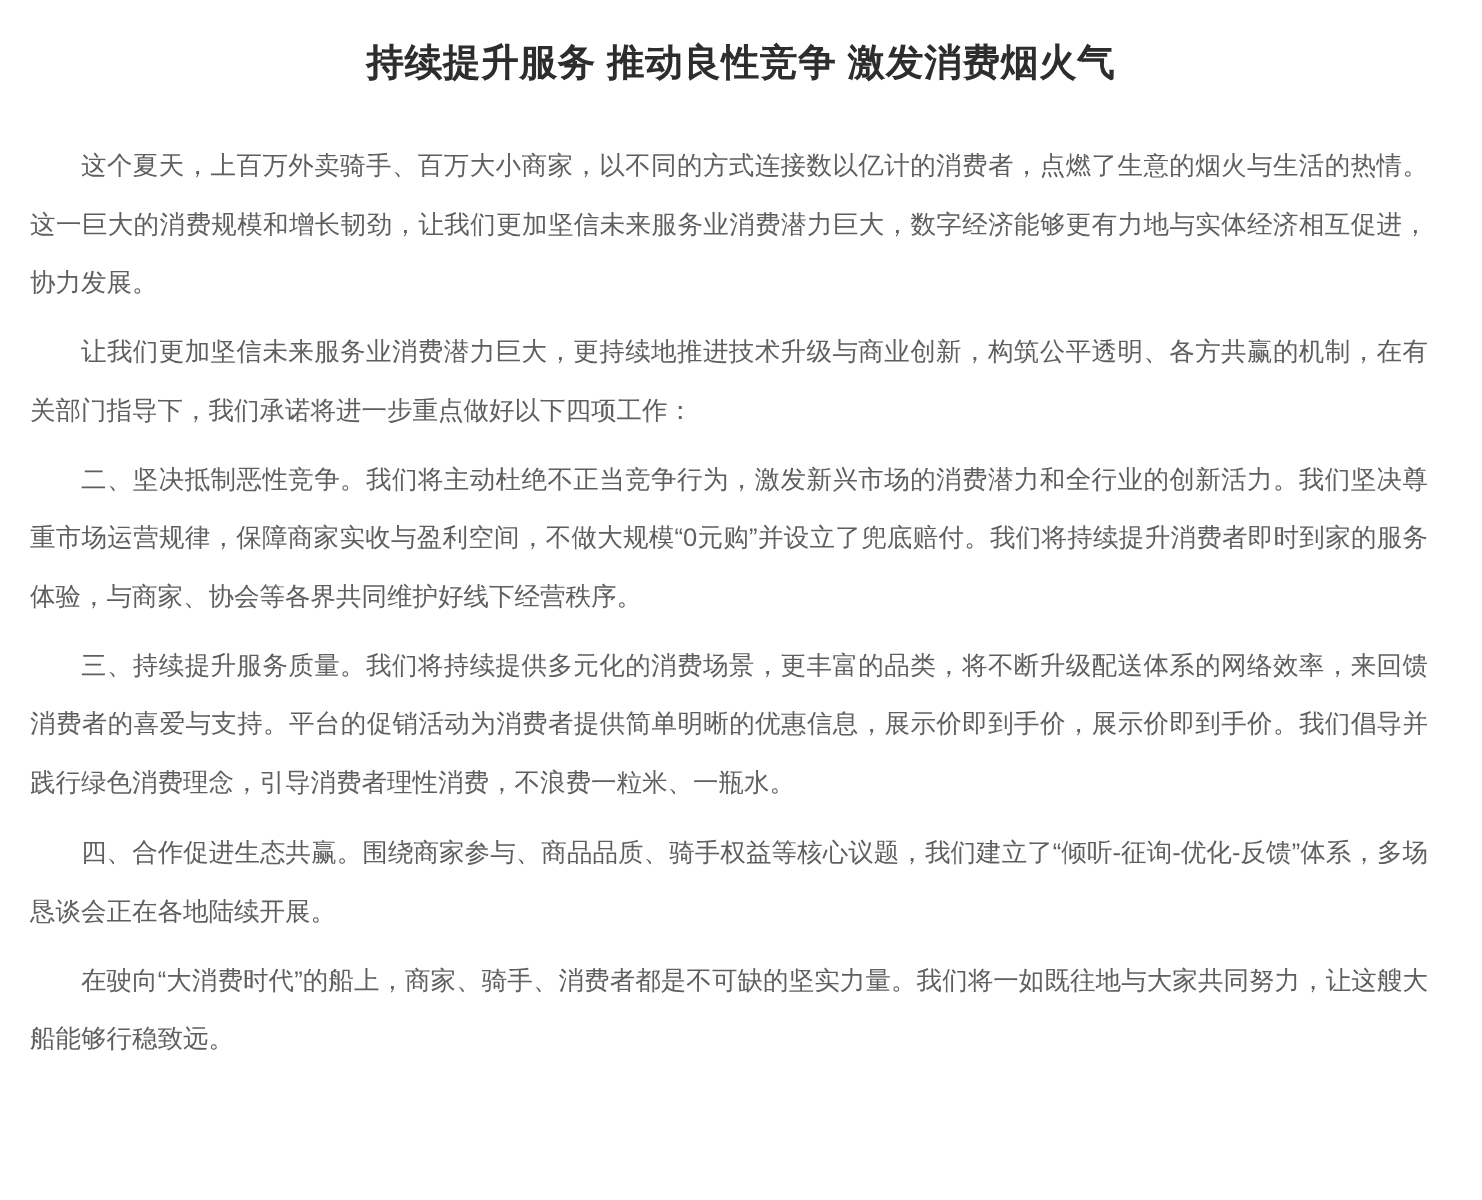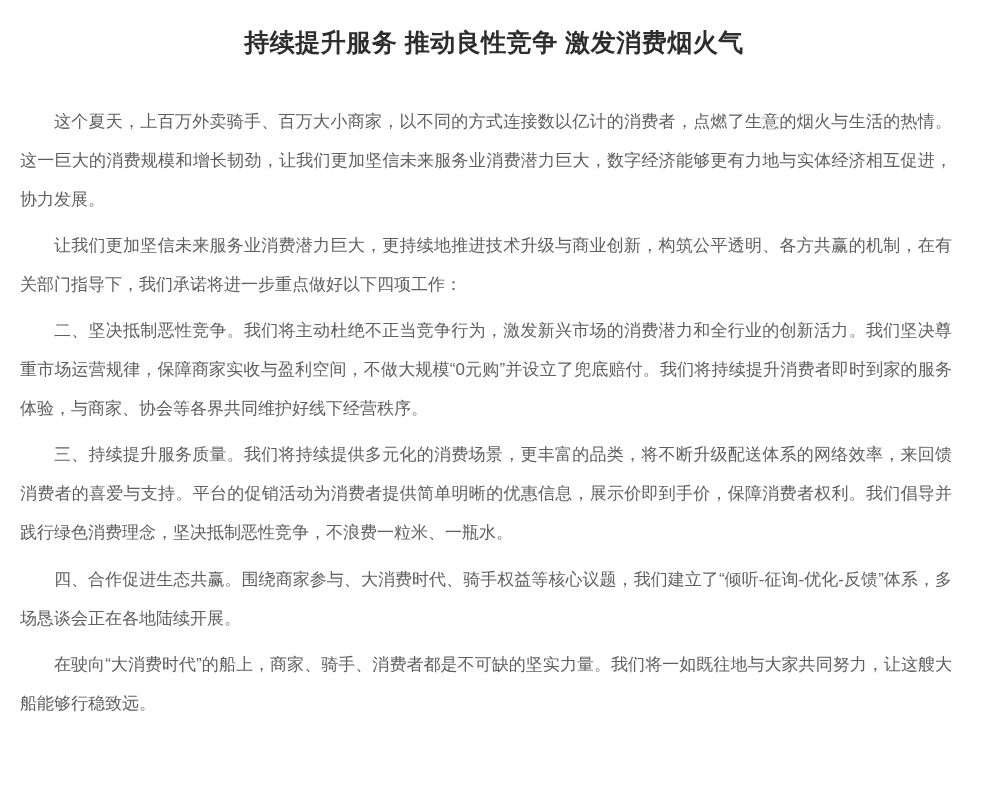--- a/index.html
+++ b/index.html
@@ -10,21 +10,21 @@
   .page {
     width: 988px;
     min-height: 800px;
     margin: 0 auto;
     background: #ffffff;
     box-sizing: border-box;
     padding: 26px 20px 30px 20px;
     font-family: "Liberation Sans", "DejaVu Sans", sans-serif;
   }
   .title {
-    margin: 0 0 43px 0;
+    margin: 0 0 32px 0;
     text-align: center;
     font-size: 25px;
     font-weight: bold;
     color: #2d2d2d;
     letter-spacing: 0.5px;
     line-height: 1.3;
   }
   .content {
     color: #5f5f5f;
     font-size: 17px;
@@ -42,18 +42,18 @@
 </head>
 <body>
 
 <div class="page">
   <h1 class="title">持续提升服务 推动良性竞争 激发消费烟火气</h1>
 
   <div class="content">
     <p class="para">这个夏天，上百万外卖骑手、百万大小商家，以不同的方式连接数以亿计的消费者，点燃了生意的烟火与生活的热情。这一巨大的消费规模和增长韧劲，让我们更加坚信未来服务业消费潜力巨大，数字经济能够更有力地与实体经济相互促进，协力发展。</p>
     <p class="para">让我们更加坚信未来服务业消费潜力巨大，更持续地推进技术升级与商业创新，构筑公平透明、各方共赢的机制，在有关部门指导下，我们承诺将进一步重点做好以下四项工作：</p>
     <p class="para">二、坚决抵制恶性竞争。我们将主动杜绝不正当竞争行为，激发新兴市场的消费潜力和全行业的创新活力。我们坚决尊重市场运营规律，保障商家实收与盈利空间，不做大规模“0元购”并设立了兜底赔付。我们将持续提升消费者即时到家的服务体验，与商家、协会等各界共同维护好线下经营秩序。</p>
-    <p class="para">三、持续提升服务质量。我们将持续提供多元化的消费场景，更丰富的品类，将不断升级配送体系的网络效率，来回馈消费者的喜爱与支持。平台的促销活动为消费者提供简单明晰的优惠信息，展示价即到手价，保障消费者权利。我们倡导并践行绿色消费理念，坚决抵制恶性竞争，不浪费一粒米、一瓶水。</p>
-    <p class="para">四、合作促进生态共赢。围绕商家参与、大消费时代、骑手权益等核心议题，我们建立了“倾听-征询-优化-反馈”体系，多场恳谈会正在各地陆续开展。</p>
+    <p class="para">三、持续提升服务质量。我们将持续提供多元化的消费场景，更丰富的品类，将不断升级配送体系的网络效率，来回馈消费者的喜爱与支持。平台的促销活动为消费者提供简单明晰的优惠信息，展示价即到手价，展示价即到手价。我们倡导并践行绿色消费理念，引导消费者理性消费，不浪费一粒米、一瓶水。</p>
+    <p class="para">四、合作促进生态共赢。围绕商家参与、商品品质、骑手权益等核心议题，我们建立了“倾听-征询-优化-反馈”体系，多场恳谈会正在各地陆续开展。</p>
     <p class="para">在驶向“大消费时代”的船上，商家、骑手、消费者都是不可缺的坚实力量。我们将一如既往地与大家共同努力，让这艘大船能够行稳致远。</p>
 
   </div>
 </div>
 
 </body></html>

